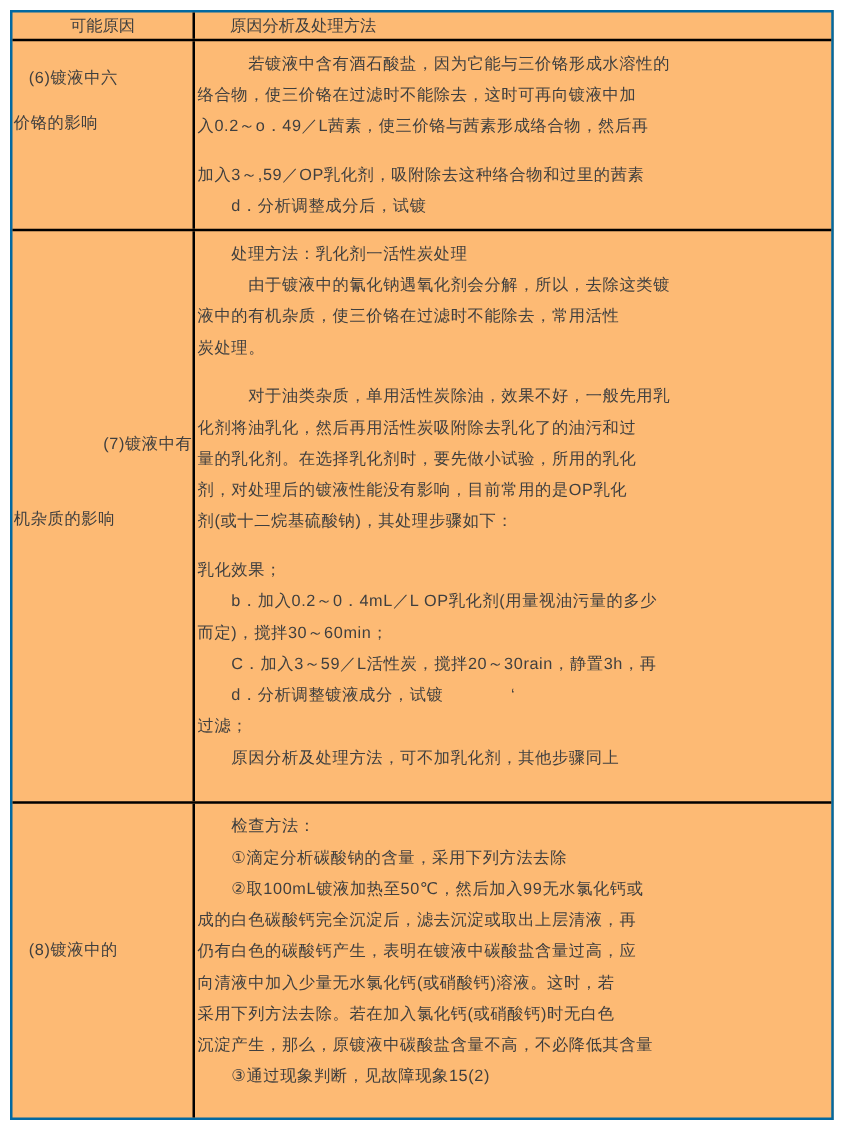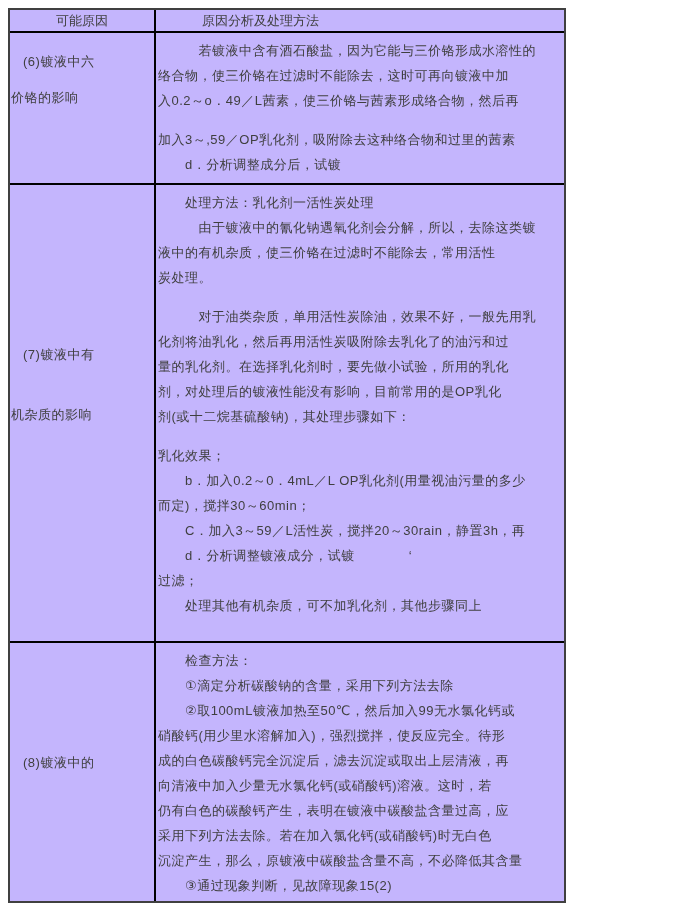--- a/index.html
+++ b/index.html
@@ -12,23 +12,23 @@
     position: relative;
     width: 677px;
     height: 908px;
     background: #ffffff;
     overflow: hidden;
   }
   .doc-table {
     position: absolute;
     left: 8px;
     top: 8px;
-    width: 558px;
-    border: 2px solid #404040;
-    background: #c4b5fd;
+    width: 659px;
+    border: 2px solid #0369a1;
+    background: #fdba74;
     box-sizing: border-box;
   }
   .trow {
     display: grid;
     grid-template-columns: 146px 1fr;
     box-sizing: border-box;
   }
   .trow + .trow {
     border-top: 2px solid #000000;
   }
@@ -50,21 +50,21 @@
   .thead .cell {
     height: 21px;
     line-height: 21px;
     padding: 0;
   }
   .thead .cell.cause {
     text-align: center;
     display: block;
   }
   .thead .cell.analysis {
-    padding-left: 46px;
+    padding-left: 28px;
   }
   
   .line {
     line-height: 25px;
     white-space: pre-wrap;
     letter-spacing: 0.5px;
   }
   .line:empty {
     height: 14px;
   }
@@ -76,21 +76,21 @@
   }
   .cause-l2 {
     padding-left: 1px;
     line-height: 18px;
     letter-spacing: 0.5px;
   }
   .r1 { min-height: 152px; }
   .r2 { min-height: 458px; }
   .r3 { min-height: 253px; }
   .r1 .cause-l1 { margin-bottom: 18px; }
-  .r2 .cause-l1 { margin-bottom: 42px; }
+  .r2 .cause-l1 { margin-bottom: 42px; text-align: right; }
   .r3 .cause-l1 { margin-bottom: 18px; }
   .r1 .cause, .r2 .cause { padding-bottom: 56px; }
 </style>
 </head>
 <body>
 
 <div class="page">
   <div class="doc-table">
 
     <div class="trow thead">
@@ -129,36 +129,35 @@
         <div class="line">量的乳化剂。在选择乳化剂时，要先做小试验，所用的乳化</div>
         <div class="line">剂，对处理后的镀液性能没有影响，目前常用的是OP乳化</div>
         <div class="line">剂(或十二烷基硫酸钠)，其处理步骤如下：</div>
         <div class="line"></div>
         <div class="line">乳化效果；</div>
         <div class="line">　　b．加入0.2～0．4mL／L OP乳化剂(用量视油污量的多少</div>
         <div class="line">而定)，搅拌30～60min；</div>
         <div class="line">　　C．加入3～59／L活性炭，搅拌20～30rain，静置3h，再</div>
         <div class="line">　　d．分析调整镀液成分，试镀　　　　‘</div>
         <div class="line">过滤；</div>
-        <div class="line">　　处理其他有机杂质，可不加乳化剂，其他步骤同上</div>
+        <div class="line">　　原因分析及处理方法，可不加乳化剂，其他步骤同上</div>
       </div>
     </div>
 
     <div class="trow r3">
       <div class="cell cause">
         <div class="cause-l1">(8)镀液中的</div>
       </div>
       <div class="cell analysis">
         <div class="line">　　检查方法：</div>
         <div class="line">　　①滴定分析碳酸钠的含量，采用下列方法去除</div>
         <div class="line">　　②取100mL镀液加热至50℃，然后加入99无水氯化钙或</div>
-        <div class="line">硝酸钙(用少里水溶解加入)，强烈搅拌，使反应完全。待形</div>
         <div class="line">成的白色碳酸钙完全沉淀后，滤去沉淀或取出上层清液，再</div>
+        <div class="line">仍有白色的碳酸钙产生，表明在镀液中碳酸盐含量过高，应</div>
         <div class="line">向清液中加入少量无水氯化钙(或硝酸钙)溶液。这时，若</div>
-        <div class="line">仍有白色的碳酸钙产生，表明在镀液中碳酸盐含量过高，应</div>
         <div class="line">采用下列方法去除。若在加入氯化钙(或硝酸钙)时无白色</div>
         <div class="line">沉淀产生，那么，原镀液中碳酸盐含量不高，不必降低其含量</div>
         <div class="line">　　③通过现象判断，见故障现象15(2)</div>
       </div>
     </div>
 
   </div>
 </div>
 
 </body></html>

